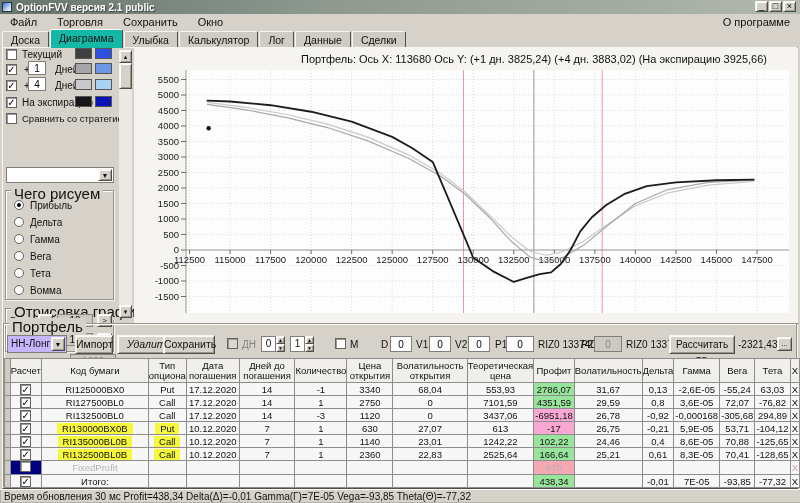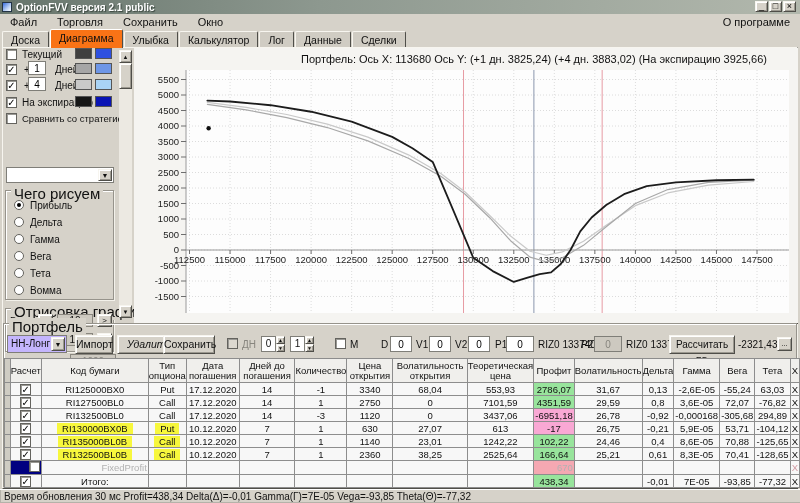--- a/index.html
+++ b/index.html
@@ -17,21 +17,21 @@
   .btn3d { background:#d6d2c9; border:1px solid; border-color:#f7f5ef #4f4e49 #4f4e49 #f7f5ef; box-shadow:inset 1px 1px 0 #fff, inset -1px -1px 0 #9b988f; }
 
   
   .menubar { left:0; top:14px; width:800px; height:15px; display:flex; align-items:flex-end; background:#d6d2c9; }
   .menuitem { padding:0 10px; height:14px; line-height:14px; }
   .menuspacer { flex:1; }
 
   
   .tabstrip { left:2px; top:29px; width:796px; height:19px; display:flex; align-items:flex-end; }
   .tab { height:17px; line-height:16px; padding:0 8px; background:#d0ccc3; border:1px solid; border-color:#f7f5ef #4f4e49 #8a877f #f7f5ef; border-bottom:none; border-radius:2px 2px 0 0; margin-right:1px; font-size:10.5px; }
-  .tab.active { height:19px; background:#f97316; font-size:10.5px; border-color:#fff #4f4e49 transparent #fff; position:relative; z-index:3; }
+  .tab.active { height:19px; background:#14b8a6; font-size:10.5px; border-color:#fff #4f4e49 transparent #fff; position:relative; z-index:3; }
   .contentedge { left:2px; top:47px; width:796px; height:442px; border:1px solid; border-color:#f7f5ef #4f4e49 #4f4e49 #f7f5ef; background:#d6d2c9; }
 
   
   .srow { position:absolute; left:6px; height:13px; display:flex; align-items:center; }
   .cb { display:inline-block; width:11px; height:11px; background:#fff; border:1px solid #64635e; box-shadow:inset 1px 1px 0 #9a9994; font-size:10px; line-height:9px; text-align:center; color:#000; flex:none; }
   .cb.dis { background:#dcd8cf; }
   .slabel { margin-left:5px; font-size:10px; white-space:nowrap; }
   .swatch { position:absolute; top:0; width:17px; height:11px; border:1px solid #555; }
   .dinp { position:absolute; left:17px; top:-2px; width:18px; height:14px; border:1px solid #7f7e78; background:#fff; font-size:10px; text-align:center; font-family:"Liberation Sans",sans-serif; }
   .plus { position:absolute; left:-0px; }
@@ -66,21 +66,21 @@
   .spin { position:absolute; top:4px; width:24px; height:16px; }
   .spin .v { position:absolute; left:0; top:0; width:15px; height:16px; border:1px solid #7f7e78; background:#fff; text-align:center; line-height:14px; }
   .spin .a { position:absolute; right:0; width:9px; height:8px; font-size:5px; line-height:7px; text-align:center; }
 
   table { position:absolute; left:4px; top:358px; border-collapse:collapse; table-layout:fixed; font-size:9.5px; background:#f7f7f7; }
   th { background:#f0efec; border:1px solid #8d8d8d; font-weight:normal; font-size:9.5px; line-height:10px; padding:0; height:24px; overflow:hidden; }
   td { border:1px solid #8d8d8d; height:13px; padding:0 1px; text-align:center; white-space:nowrap; overflow:hidden; background:#f7f7f7; }
   td.gut { background:#cfccc3; }
   td.cbcell div { margin:0 auto; }
   td.sel { background:#000080; }
-  tr.dim td { color:#b2b2b2;text-align:right; }
+  tr.dim td { color:#b2b2b2; }
   .hl { background:#f7f73c; padding:0 5px; }
   td.pgreen { background:#98e49c; }
   td.pred { background:#f9a8d4; }
   td.preddim { background:#f5a8b2; color:#cf98a0; }
 
   
   .statusbar { left:0; top:489px; width:800px; height:14px; background:#d6d2c9; border-top:1px solid #fff; box-shadow:inset 1px -1px 0 #b5b2a9; font-size:10px; line-height:13px; padding-left:4px; }
 </style>
 </head>
 <body>
@@ -501,21 +501,21 @@
       </tr>
       <tr>
         <td class="gut"></td>
         <td class="cbcell"><div class="cb">✓</div></td>
         <td><span class="hl">RI132500BL0B</span></td>
         <td><span class="hl">Call</span></td>
         <td>10.12.2020</td>
         <td>7</td>
         <td>1</td>
         <td>2360</td>
-        <td>38,25</td>
+        <td>22,83</td>
         <td>2525,64</td>
         <td class="pgreen">166,64</td>
         <td>25,21</td>
         <td>0,61</td>
         <td>8,3E-05</td>
         <td>70,41</td>
         <td>-128,65</td>
         <td>X</td>
       </tr>
       <tr class="dim">

